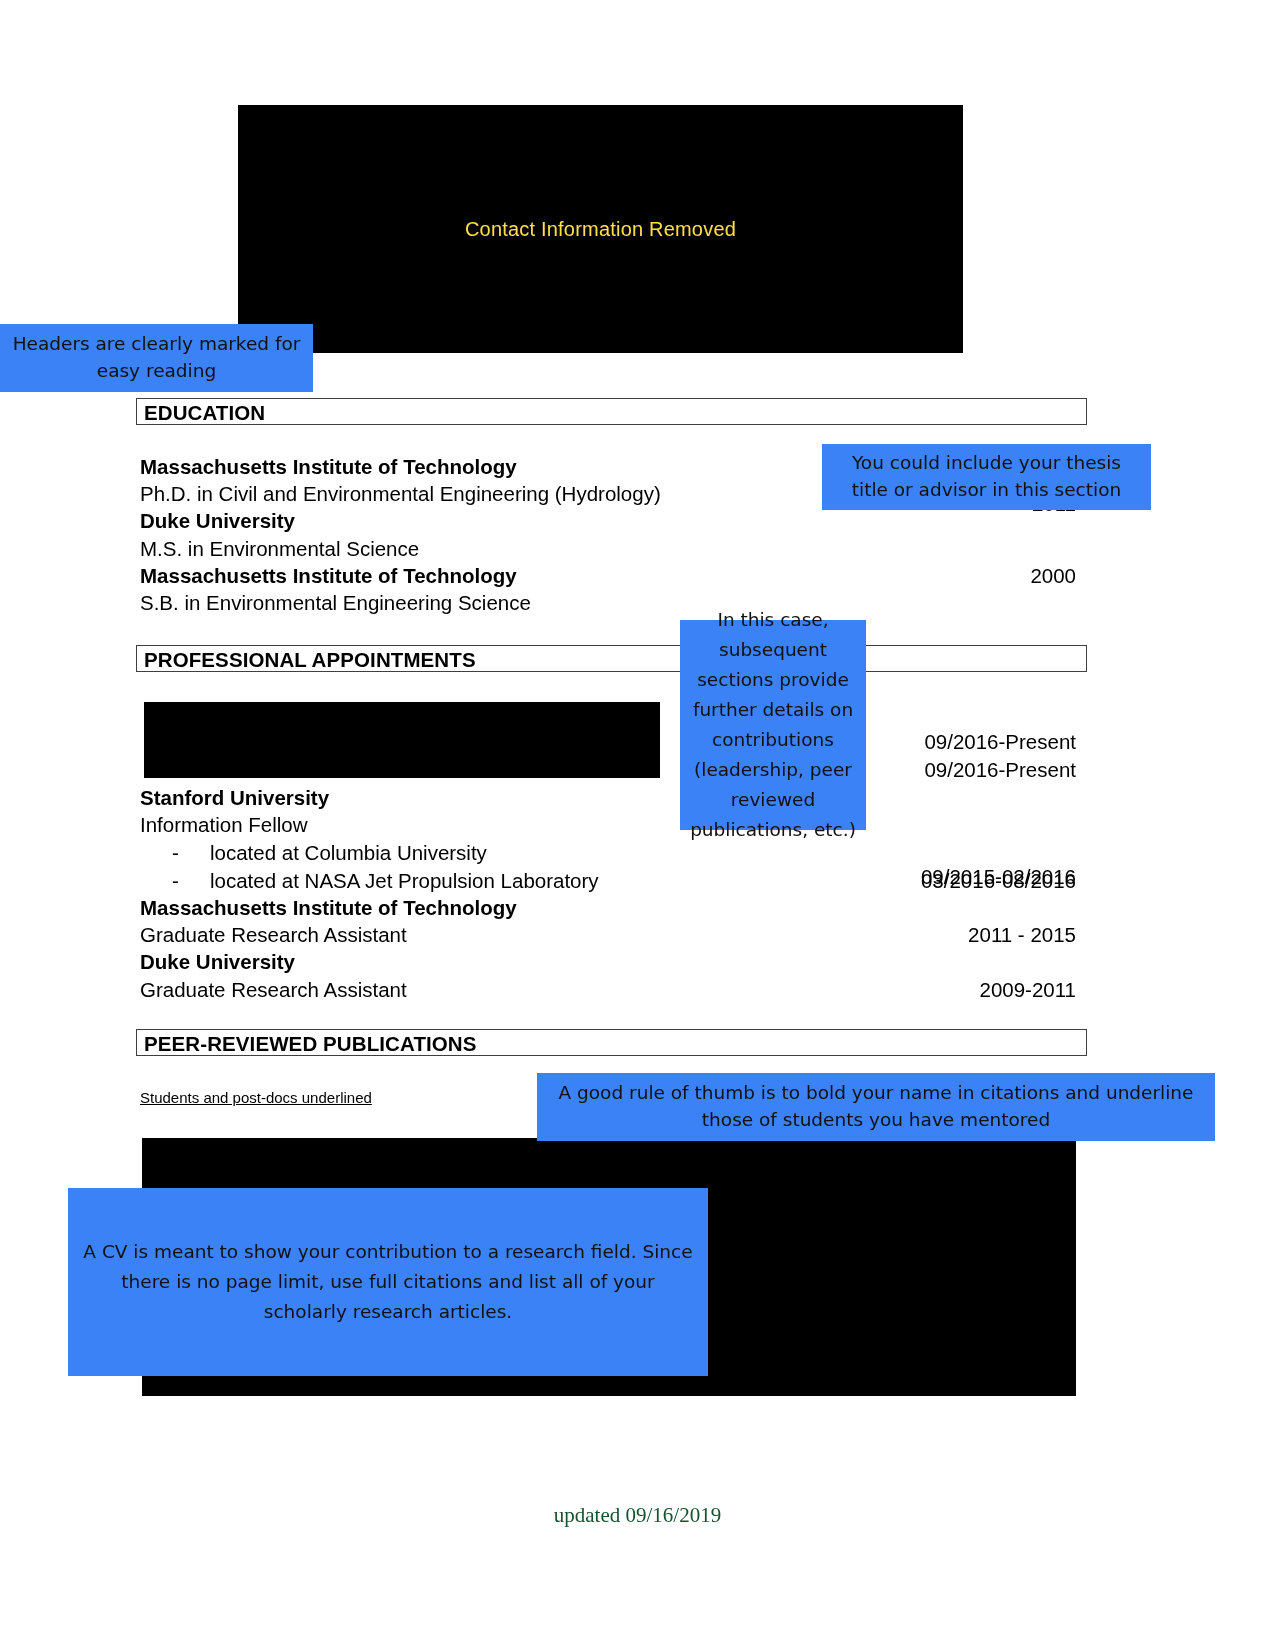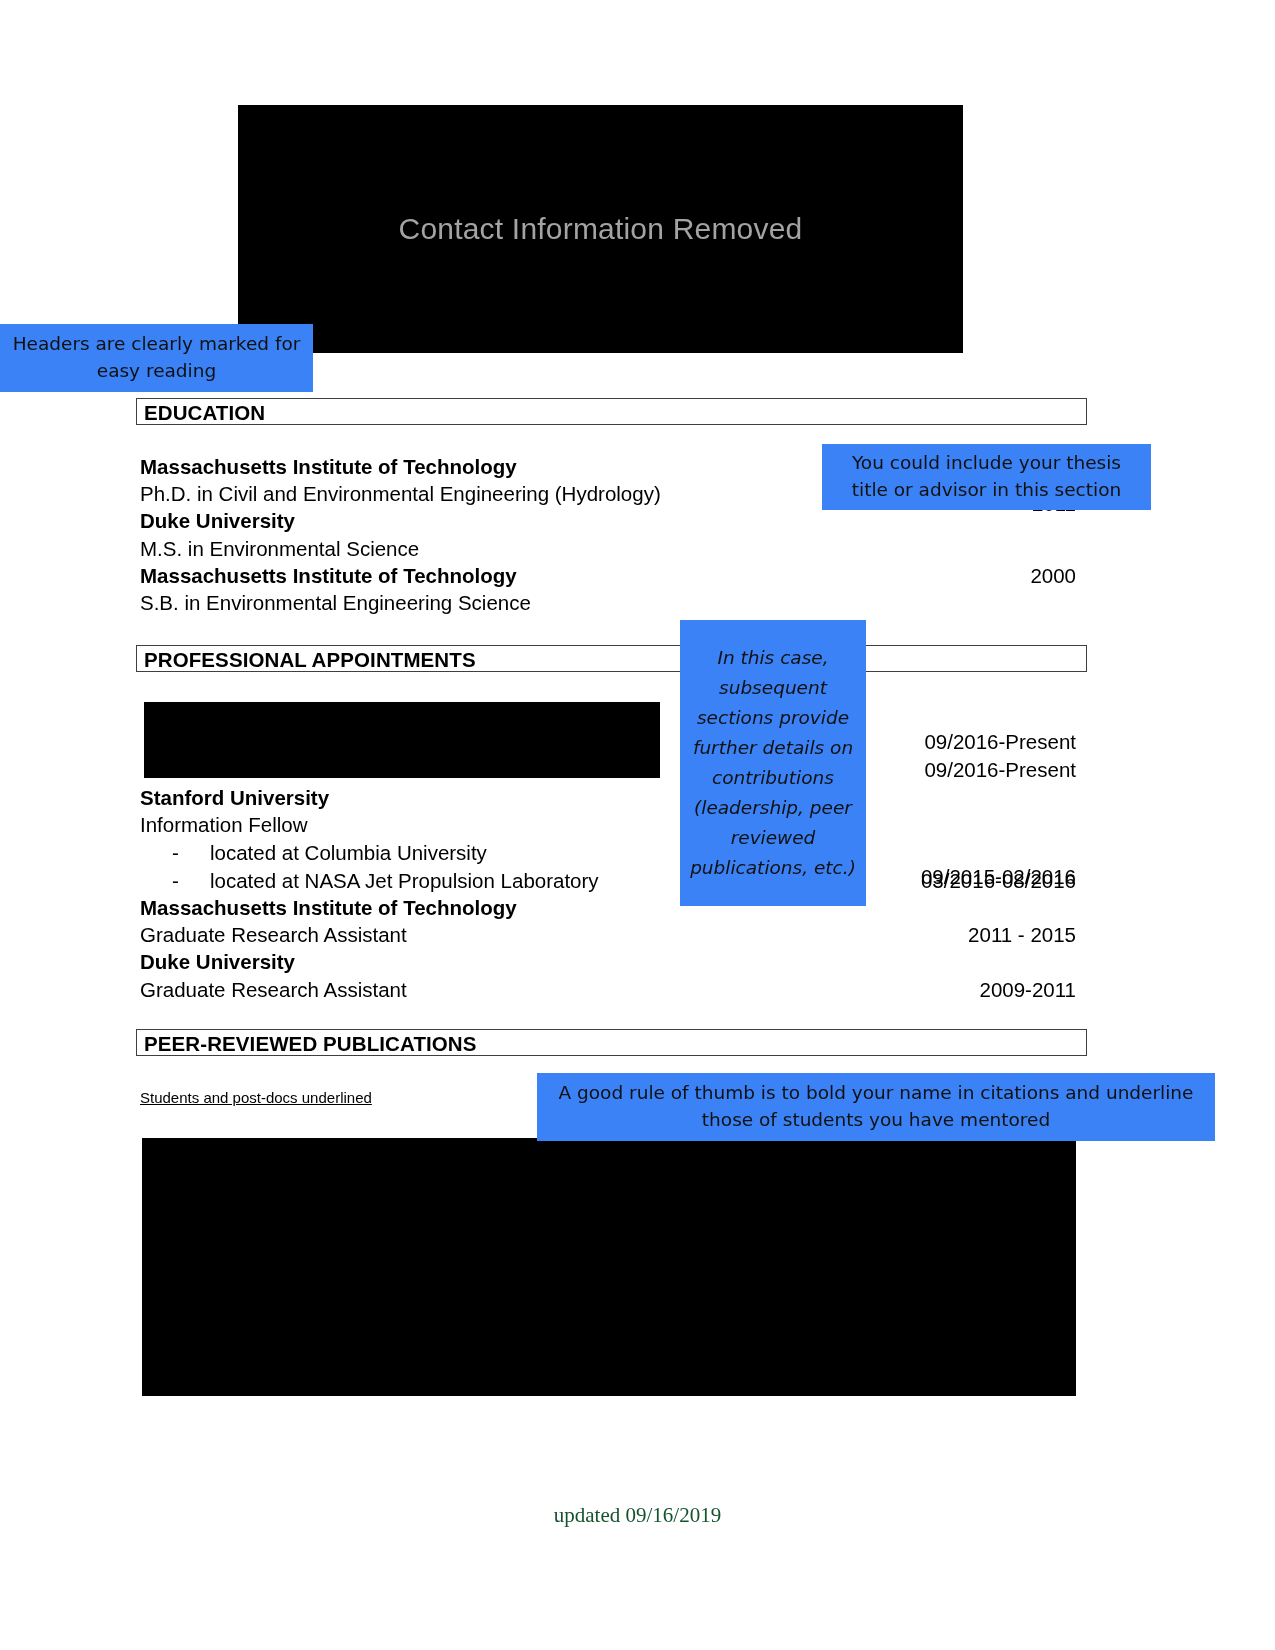--- a/index.html
+++ b/index.html
@@ -29,22 +29,22 @@
   #redaction-contact {
     left: 238px;
     top: 105px;
     width: 725px;
     height: 248px;
     display: flex;
     align-items: center;
     justify-content: center;
   }
   #redaction-contact .redaction-label {
-    color: #a3a3a3;
-    font-size: 30px;
+    color: #fde047;
+    font-size: 20px;
     font-weight: 400;
     letter-spacing: .2px;
     white-space: nowrap;
   }
   #redaction-appointments {
     left: 144px;
     top: 702px;
     width: 516px;
     height: 76px;
   }
@@ -79,23 +79,22 @@
   #callout-thesis {
     left: 822px;
     top: 444px;
     width: 329px;
     height: 66px;
   }
   #callout-sections {
     left: 680px;
     top: 620px;
     width: 186px;
-    height: 286px;
+    height: 210px;
     line-height: 1.62;
-    font-style: italic;
   }
   #callout-bold-name {
     left: 537px;
     top: 1073px;
     width: 678px;
     height: 68px;
   }
   #callout-cv-purpose {
     left: 68px;
     top: 1188px;
@@ -249,16 +248,17 @@
   <div class="redaction" id="redaction-publications"></div>
 
   <div class="callout" id="callout-headers">Headers are clearly marked for easy reading</div>
 
   <div class="callout" id="callout-thesis">You could include your thesis title or advisor in this section</div>
 
   <div class="callout" id="callout-sections">In this case, subsequent sections provide further details on contributions (leadership, peer reviewed publications, etc.)</div>
 
   <div class="callout" id="callout-bold-name">A good rule of thumb is to bold your name in citations and underline those of students you have mentored</div>
 
+  <div class="callout" id="callout-cv-purpose">A CV is meant to show your contribution to a research field. Since there is no page limit, use full citations and list all of your scholarly research articles.</div>
 
   <div class="footer-updated">updated 09/16/2019</div>
 
 </div>
 
 </body></html>

